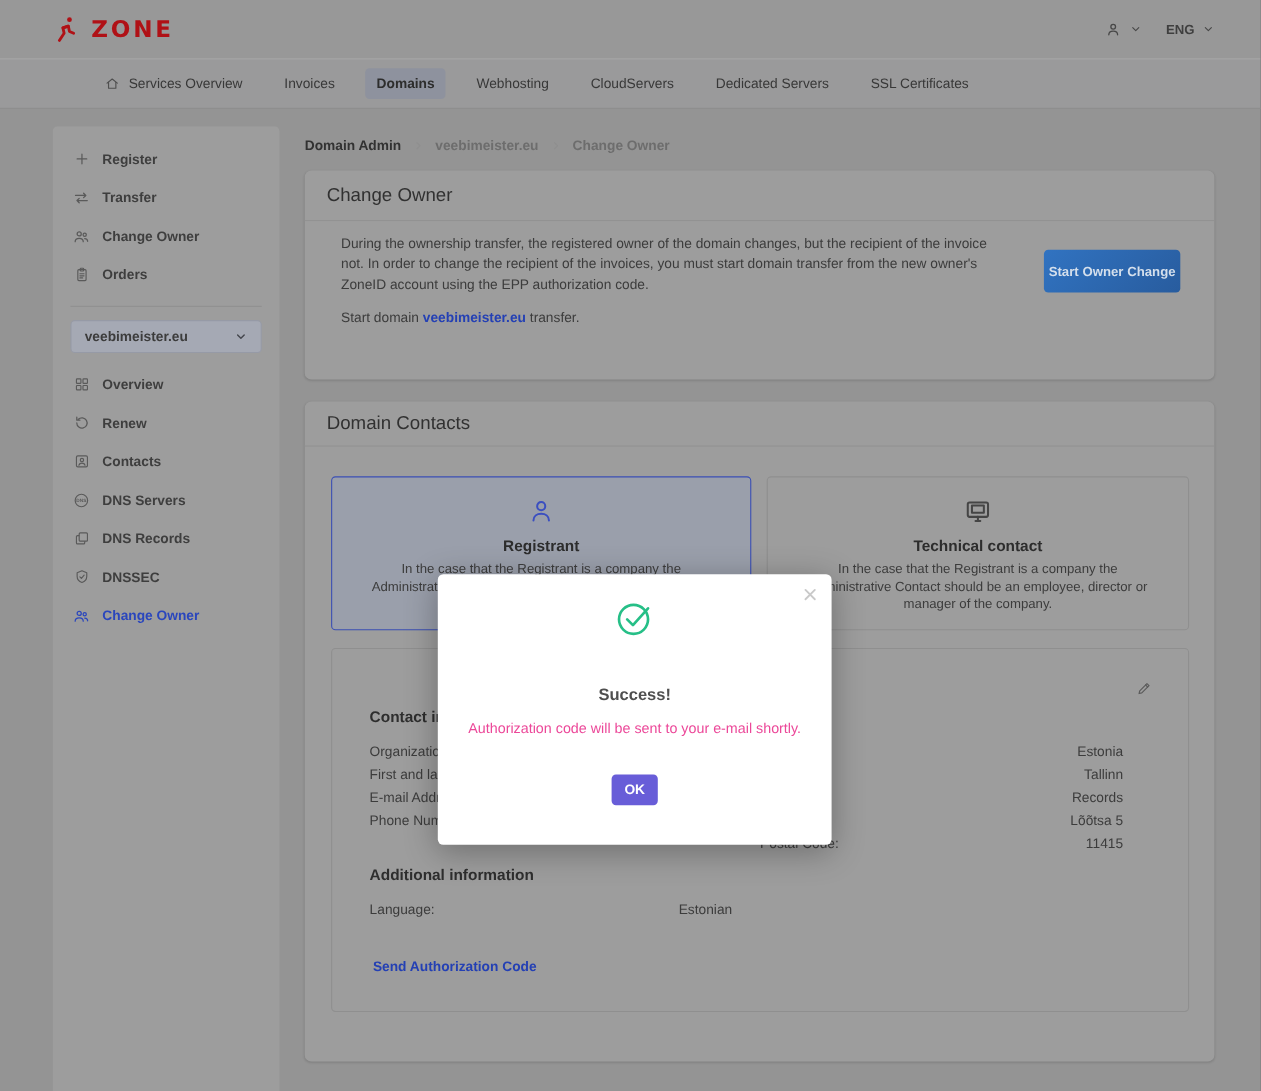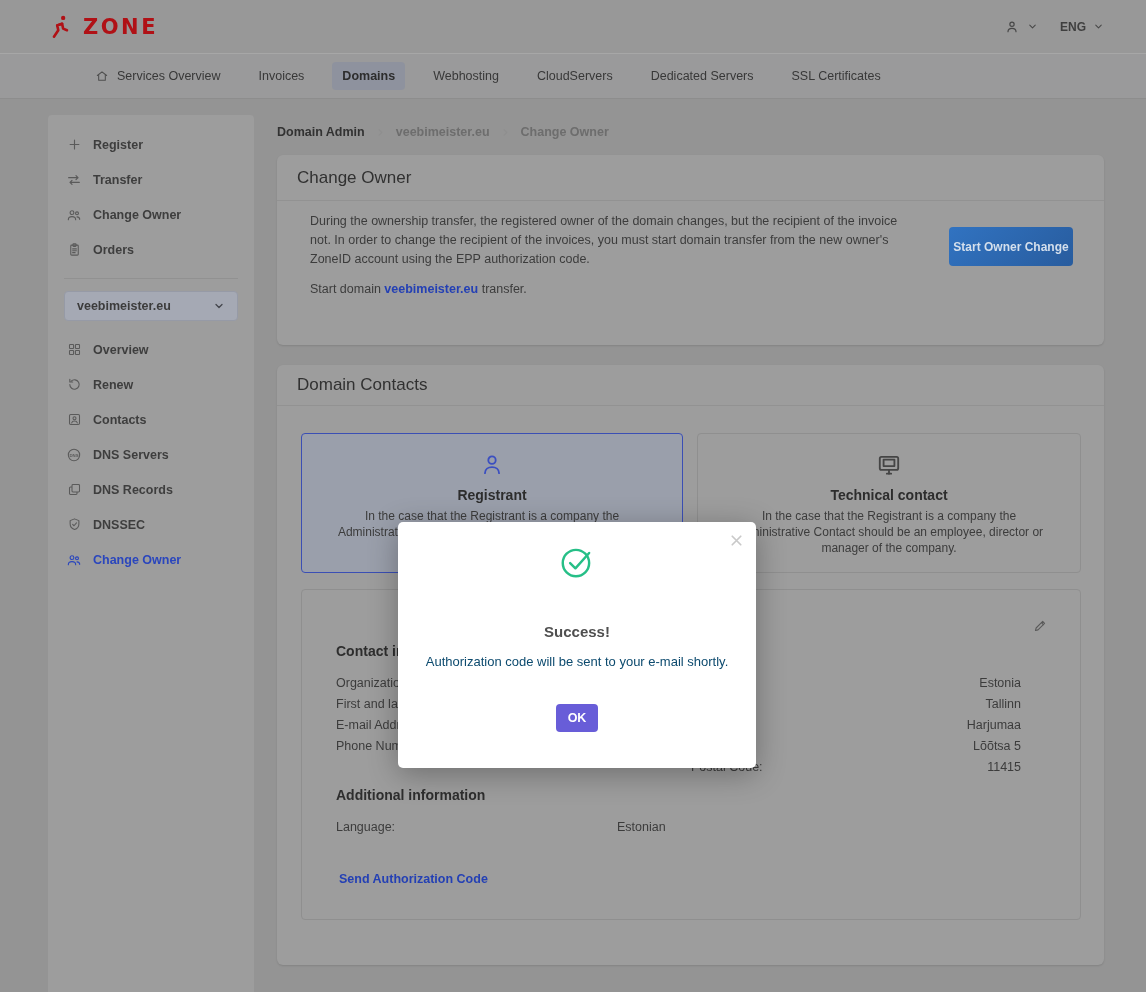--- a/index.html
+++ b/index.html
@@ -91,21 +91,21 @@
   .rrow { left:389px; width:328px; }
   .rrow .val { position:absolute; right:-2px; text-align:right; }
   .send-link { position:absolute; left:37px; top:282px; font-size:12.5px; font-weight:700; color:#2440b4; cursor:pointer; }
 
   
   .modal { position:absolute; left:398px; top:522px; width:358px; height:246px; background:#ffffff;
            border-radius:5px; box-shadow:0 6px 30px rgba(0,0,0,0.30); z-index:20; }
   .modal-close { position:absolute; right:11px; top:10px; color:#c9c9c9; cursor:pointer; }
   .modal-check { position:absolute; left:0; right:0; top:21px; display:flex; justify-content:center; color:#26bf87; }
   .modal-title { position:absolute; left:0; right:0; top:101px; text-align:center; font-size:15px; font-weight:700; color:#4f4f4f; }
-  .modal-msg { position:absolute; left:0; right:0; top:132px; text-align:center; font-size:13px; color:#0c4a6e; }
+  .modal-msg { position:absolute; left:0; right:0; top:132px; text-align:center; font-size:13px; color:#ec4899; }
   .modal-ok { position:absolute; left:158px; top:182px; width:42px; height:28px; border:none; border-radius:4px;
               background:#685dd8; color:#ffffff; font-size:12.5px; font-weight:700; font-family:inherit; cursor:pointer; }
 </style>
 </head>
 <body>
 
 <div id="app">
 
   <div class="header">
     <div class="logo">
@@ -382,21 +382,21 @@
       <div class="info-row rrow" style="top:86px">
         <span class="lbl">Country:</span>
         <span class="val">Estonia</span>
       </div>
       <div class="info-row rrow" style="top:107px">
         <span class="lbl">City:</span>
         <span class="val">Tallinn</span>
       </div>
       <div class="info-row rrow" style="top:128px">
         <span class="lbl">County:</span>
-        <span class="val">Harjumaa</span>
+        <span class="val">Records</span>
       </div>
       <div class="info-row rrow" style="top:149px">
         <span class="lbl">Address:</span>
         <span class="val">Lõõtsa 5</span>
       </div>
       <div class="info-row rrow" style="top:170px">
         <span class="lbl">Postal Code:</span>
         <span class="val">11415</span>
       </div>
 

